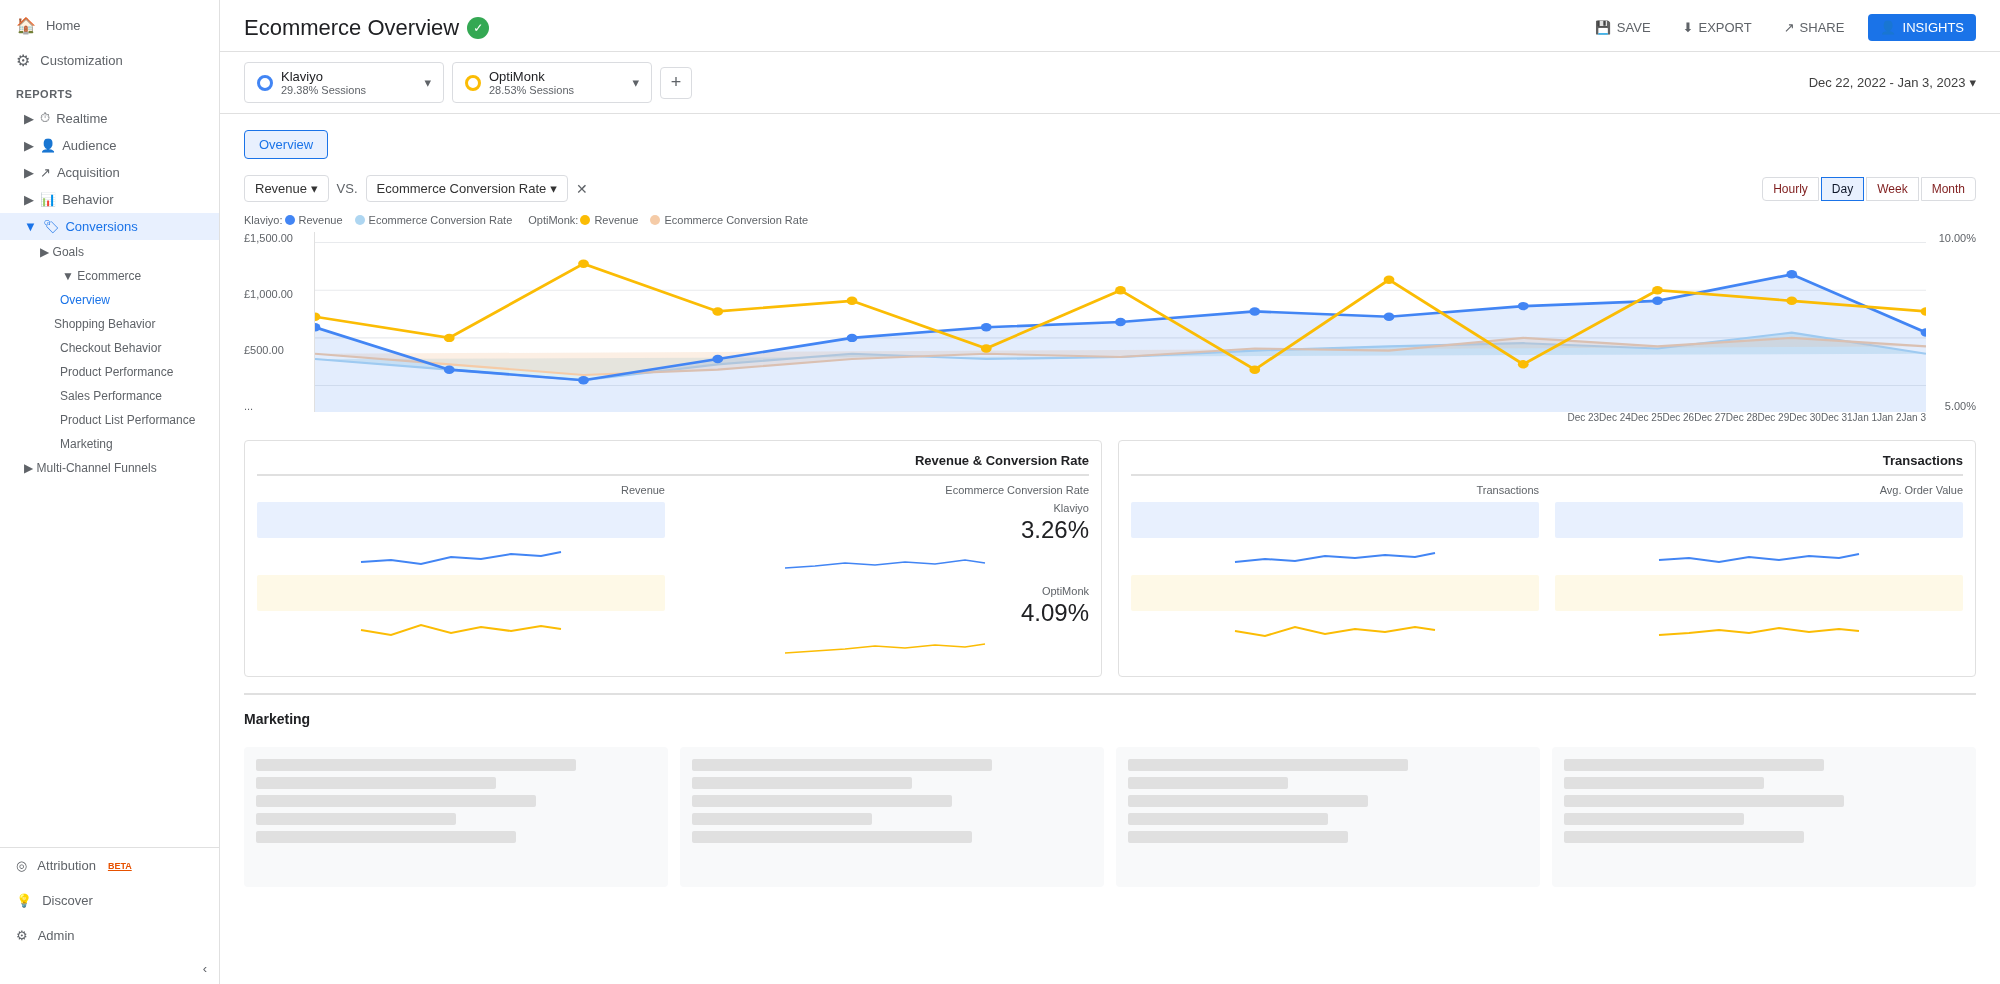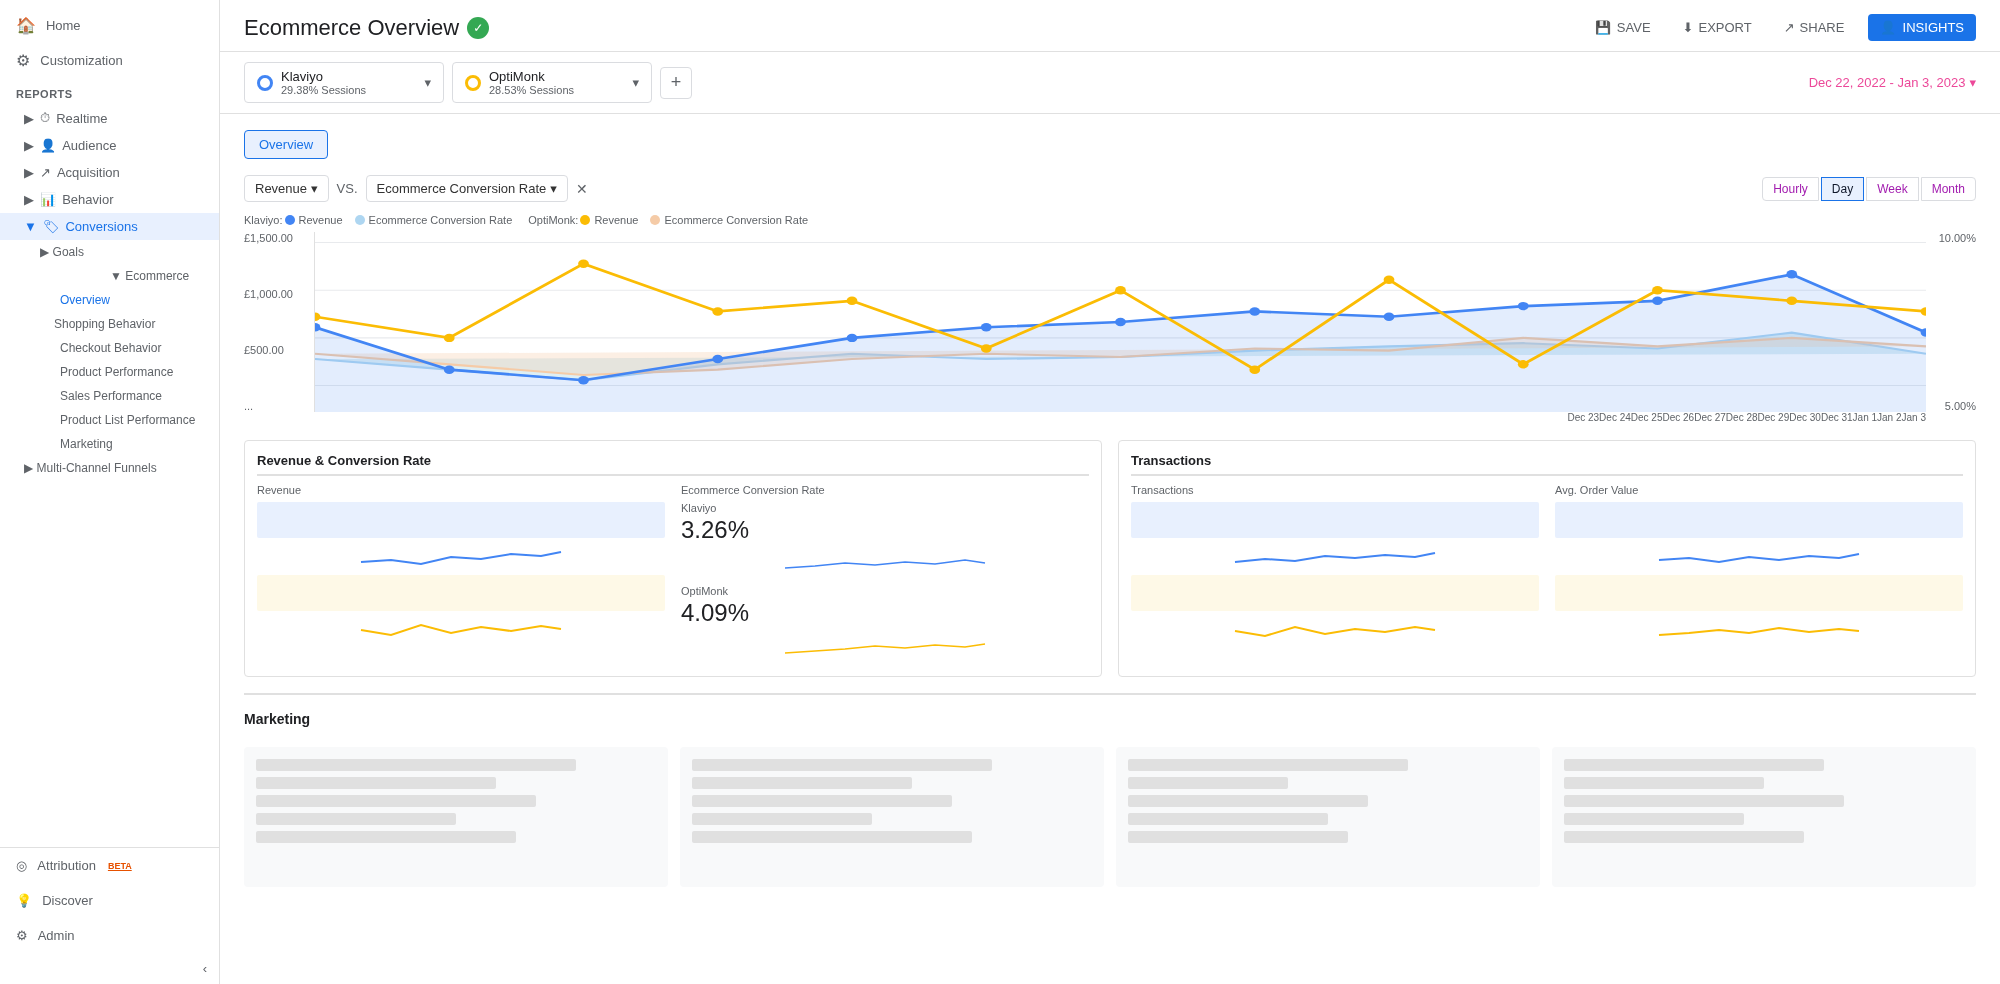--- a/index.html
+++ b/index.html
@@ -184,21 +184,21 @@
       display: flex;
       align-items: center;
       justify-content: center;
       cursor: pointer;
       color: #5f6368;
       font-size: 18px;
     }
     .date-range {
       margin-left: auto;
       font-size: 13px;
-      color: #ec4899;
+      color: #404040;
       cursor: pointer;
       display: flex;
       align-items: center;
       gap: 4px;
     }
 
     
     #content {
       padding: 16px 24px;
       flex: 1;
@@ -248,21 +248,21 @@
       margin-left: auto;
       display: flex;
       gap: 2px;
     }
     .time-btn {
       padding: 4px 10px;
       border: 1px solid #dadce0;
       font-size: 12px;
       cursor: pointer;
       background: #fff;
-      color: #a21caf;
+      color: #7f1d1d;
     }
     .time-btn:first-child { border-radius: 4px 0 0 4px; }
     .time-btn:last-child { border-radius: 0 4px 4px 0; }
     .time-btn.active { background: #e8f0fe; color: #0f172a; border-color: #1a73e8; z-index: 1; position: relative; }
 
     
     .chart-legend {
       display: flex;
       gap: 16px;
       font-size: 11px;
@@ -409,21 +409,21 @@
       <span>▼</span>
       <span>🏷</span>
       <span>Conversions</span>
     </div>
 
     <div class="sidebar-sub-item" style="padding-left:40px;">
       <span>▶</span>
       <span>Goals</span>
     </div>
 
-    <div class="sidebar-sub-item" style="padding-left:62px;margin-left:48px;">
+    <div class="sidebar-sub-item" style="padding-left:62px;">
       <span>▼</span>
       <span>Ecommerce</span>
     </div>
 
     <div class="sidebar-sub-item active" style="padding-left:60px;">
       <span>Overview</span>
     </div>
     <div class="sidebar-sub-item" style="padding-left:54px;">
       <span>Shopping Behavior</span>
     </div>
@@ -652,21 +652,21 @@
         <span>Dec 28</span>
         <span>Dec 29</span>
         <span>Dec 30</span>
         <span>Dec 31</span>
         <span>Jan 1</span>
         <span>Jan 2</span>
         <span>Jan 3</span>
       </div>
     </div>
 
-    <div style="display:flex; gap:16px; margin-bottom:16px;">
+    <div style="display:flex; gap:16px; margin-bottom:16px;text-align:right;">
 
       <div style="flex:1; border:1px solid #e0e0e0; border-radius:4px; padding:12px;">
         <div style="font-size:13px; font-weight:600; color:#202124; margin-bottom:8px; padding-bottom:6px; border-bottom:2px solid #e0e0e0;">Revenue &amp; Conversion Rate</div>
         <div style="display:flex; gap:16px;">
 
           <div style="flex:1;">
             <div style="font-size:11px; color:#5f6368; margin-bottom:6px;">Revenue</div>
             <div style="height:36px; background:#e8f0fe; border-radius:2px; margin-bottom:4px;"></div>
             <svg height="30" width="100%" viewBox="0 0 200 30">
               <polyline points="0,20 30,18 60,22 90,15 120,17 150,12 180,14 200,10" fill="none" stroke="#4285f4" stroke-width="2"></polyline>

